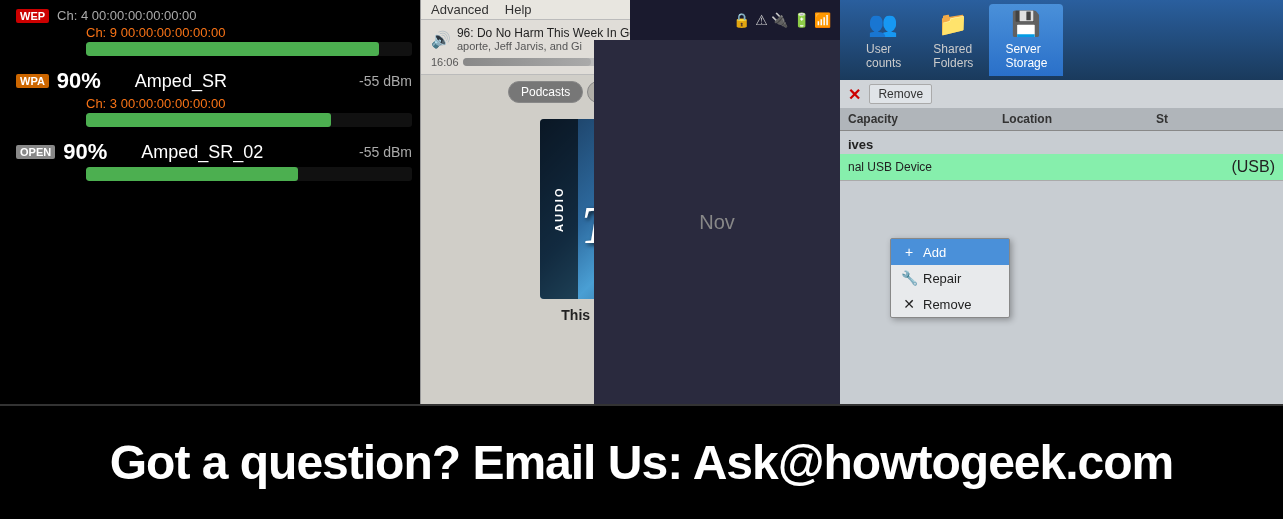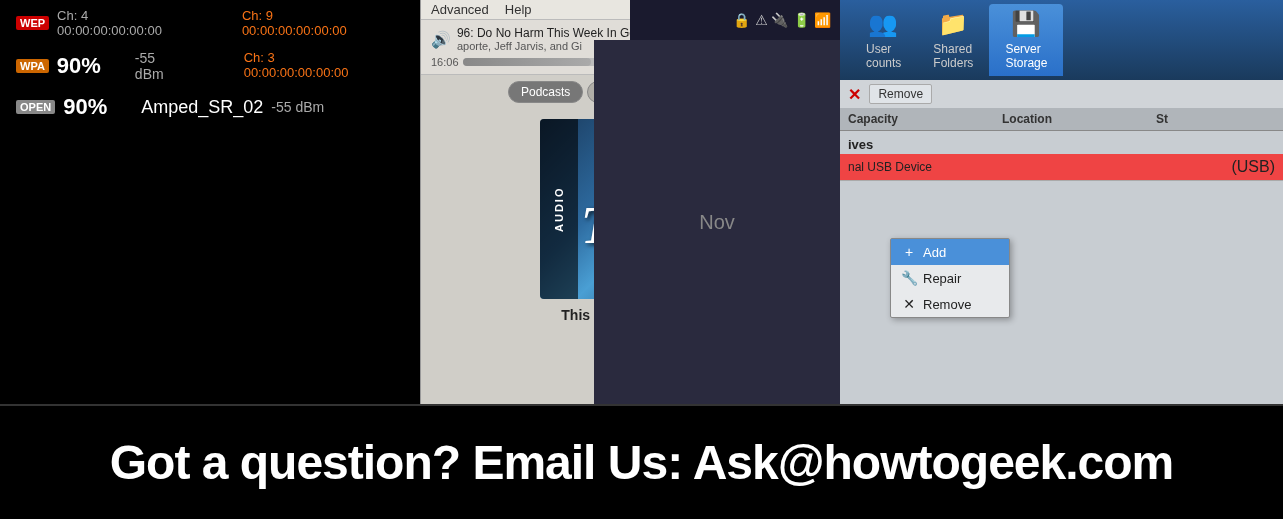--- a/index.html
+++ b/index.html
@@ -24,21 +24,21 @@
       width: 420px;
       background: #000;
       padding: 8px;
       display: flex;
       flex-direction: column;
       gap: 6px;
     }
 
     .wifi-entry {
       display: flex;
-      flex-direction: row;
+      flex-direction: column;
       gap: 2px;
     }
 
     .wifi-row1 {
       display: flex;
       align-items: center;
       gap: 8px;
     }
 
     .wifi-strength {
@@ -396,21 +396,21 @@
       color: #222;
       padding: 6px 8px 2px;
       background: #c8cdd2;
     }
 
     .nas-drive-row {
       display: flex;
       align-items: center;
       padding: 4px 8px;
       font-size: 12px;
-      background: #ef4444;
+      background: #86efac;
       border-bottom: 1px solid #aaa;
     }
 
     .nas-drive-name {
       flex: 1;
       color: #222;
     }
 
     
     .context-menu {
@@ -484,20 +484,21 @@
       <div class="wifi-channel">Ch: 9  00:00:00:00:00:00</div>
       <div class="wifi-bar-container">
         <div class="wifi-bar" style="width:90%;"></div>
       </div>
     </div>
 
     <div class="wifi-entry" style="margin-top:6px;justify-content:space-between;">
       <div class="wifi-row1">
         <span class="wifi-security-badge wpa">WPA</span>
         <span class="wifi-strength" style="font-size:22px;">90%</span>
+        <span class="wifi-name">Amped_SR</span>
         <span class="wifi-dbm">-55 dBm</span>
       </div>
       <div class="wifi-channel">Ch: 3  00:00:00:00:00:00</div>
       <div class="wifi-bar-container">
         <div class="wifi-bar" style="width:75%;"></div>
       </div>
     </div>
 
     <div class="wifi-entry" style="margin-top:6px;">
       <div class="wifi-row1">

